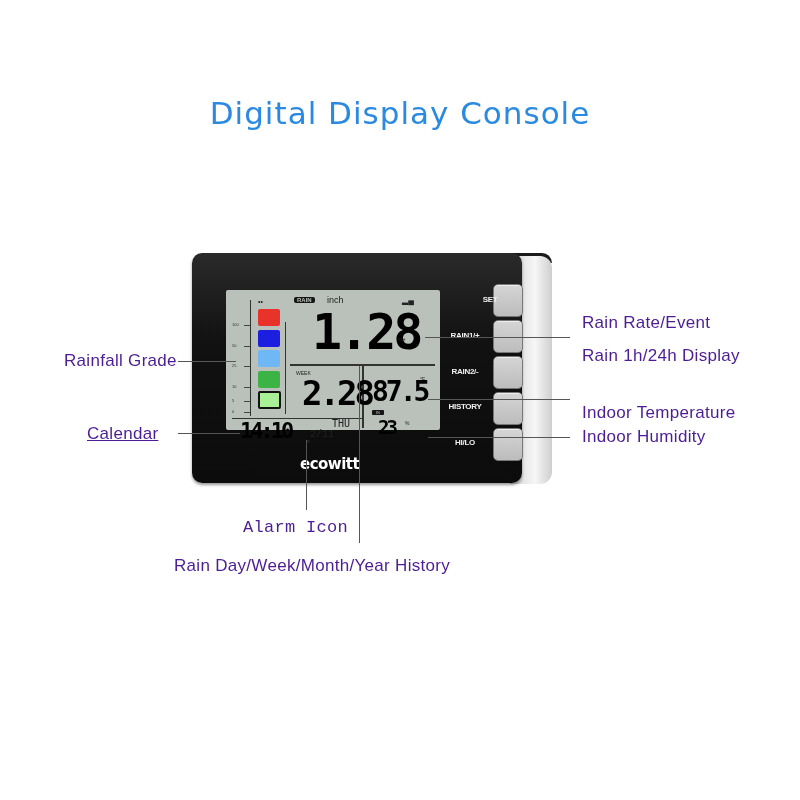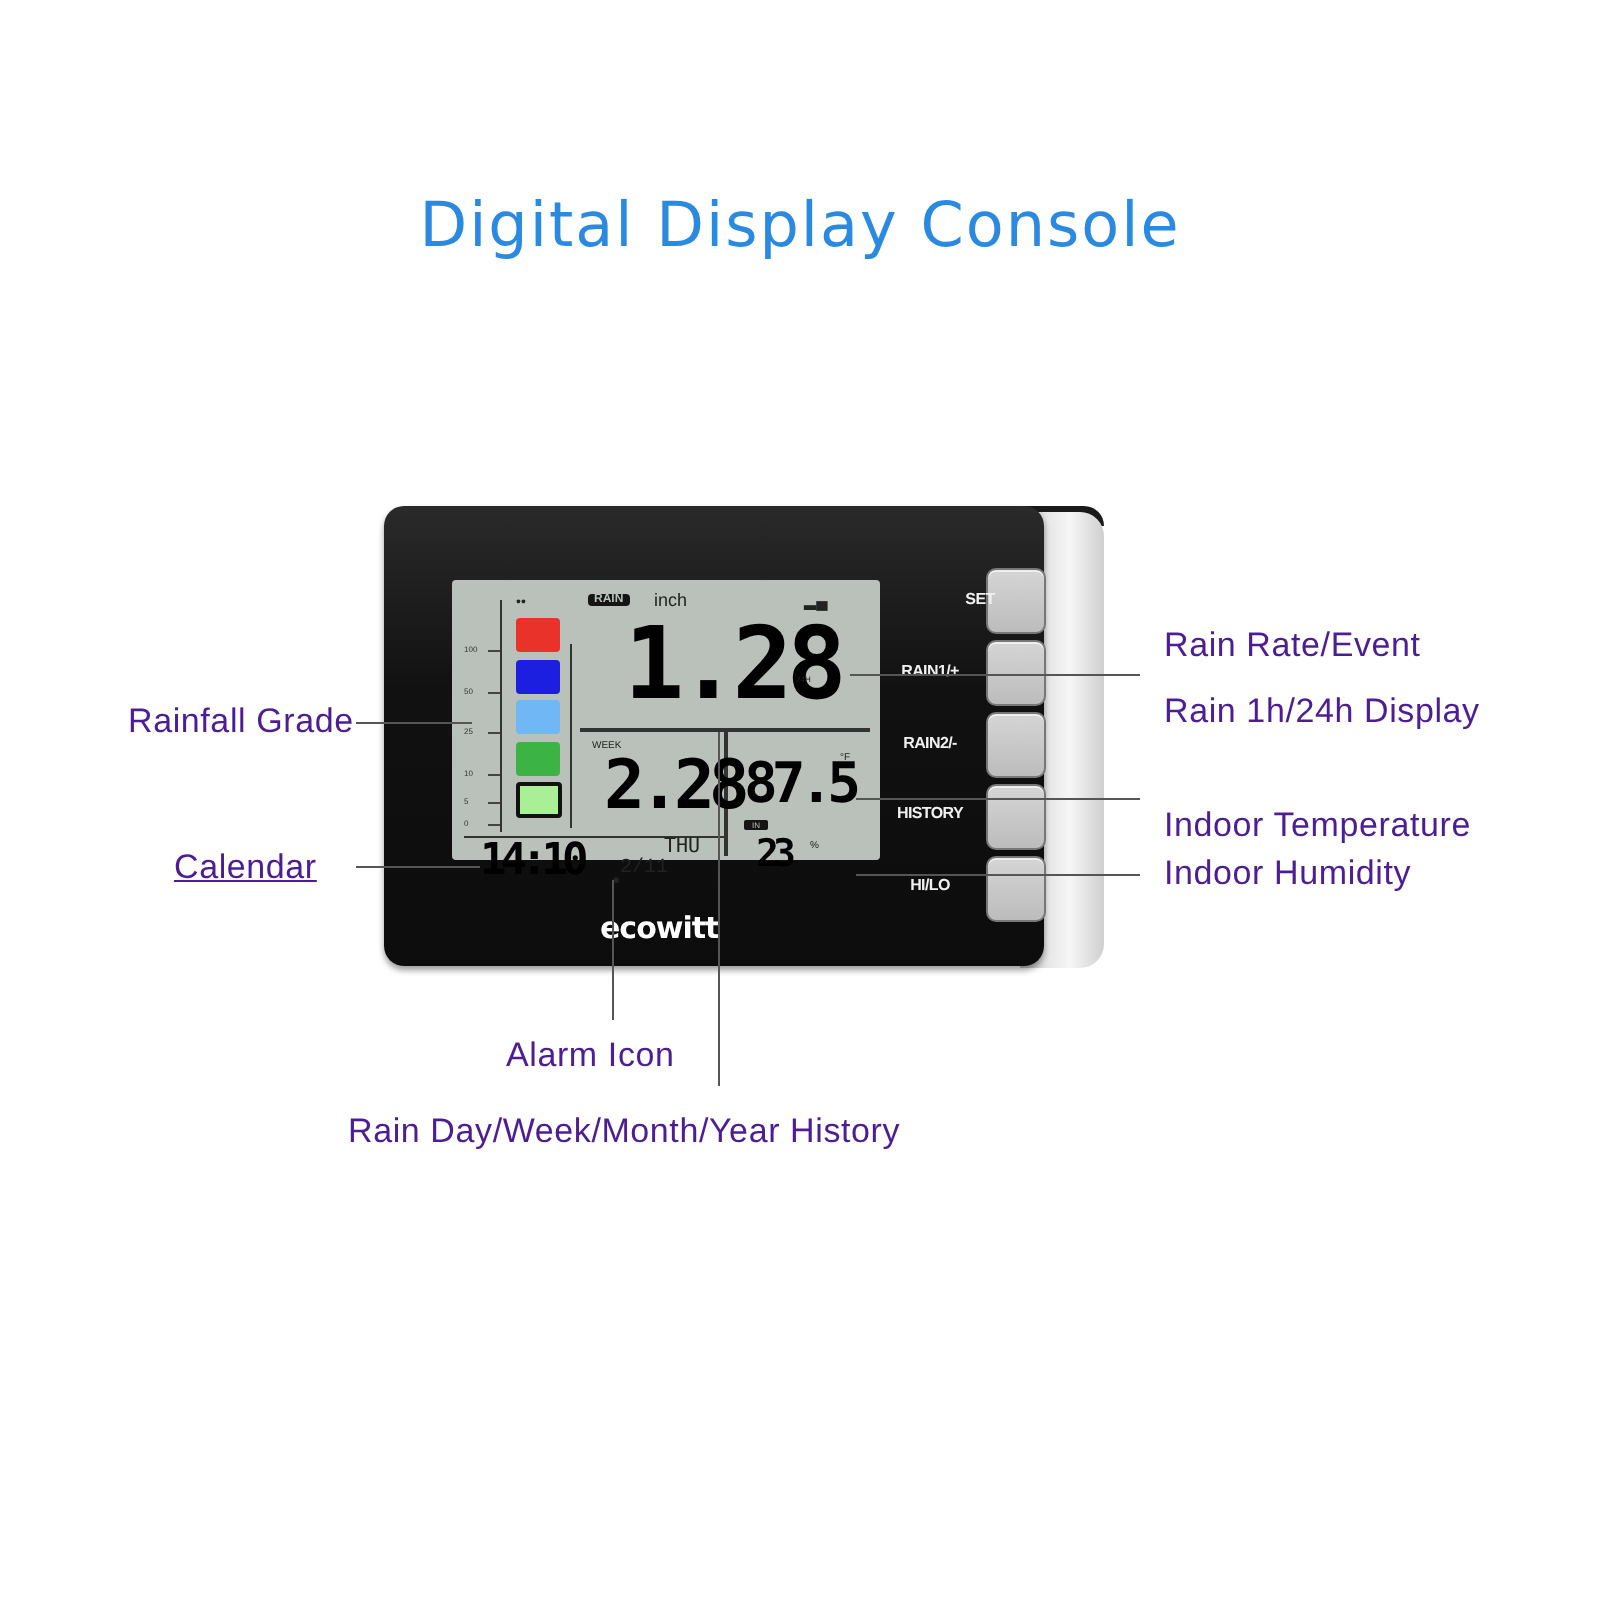--- a/index.html
+++ b/index.html
@@ -93,21 +93,21 @@
 <div style="position:absolute;left:310px;top:429px;font-size:10px;color:#222;font-family:Liberation Mono, monospace;">2/11</div>
 
 <div class="brand">ecowitt</div>
 
 <div class="callout" style="left:20px;top:351px;margin-left:44px;">Rainfall Grade</div>
 <div class="lead" style="left:178px;top:361px;width:58px;height:1px;"></div>
 <div class="callout" style="left:87px;top:424px;text-decoration:underline;">Calendar</div>
 <div class="lead" style="left:178px;top:433px;width:62px;height:1px;"></div>
 
 <div class="lead" style="left:306px;top:440px;width:1px;height:70px;"></div>
-<div class="callout" style="left:253px;top:518px;">Alarm Icon</div>
+<div class="callout" style="left:243px;top:518px;font-family:Liberation Mono, monospace;">Alarm Icon</div>
 <div class="lead" style="left:359px;top:366px;width:1px;height:177px;"></div>
 <div class="callout" style="left:174px;top:556px;">Rain Day/Week/Month/Year History</div>
 
 <div class="lead" style="left:425px;top:337px;width:145px;height:1px;"></div>
 <div class="callout" style="left:582px;top:313px;">Rain Rate/Event</div>
 <div class="callout" style="left:582px;top:346px;">Rain 1h/24h Display</div>
 <div class="lead" style="left:428px;top:399px;width:142px;height:1px;"></div>
 <div class="callout" style="left:582px;top:389px;margin-top:14px;">Indoor Temperature</div>
 <div class="lead" style="left:428px;top:437px;width:142px;height:1px;"></div>
 <div class="callout" style="left:582px;top:427px;">Indoor Humidity</div>

